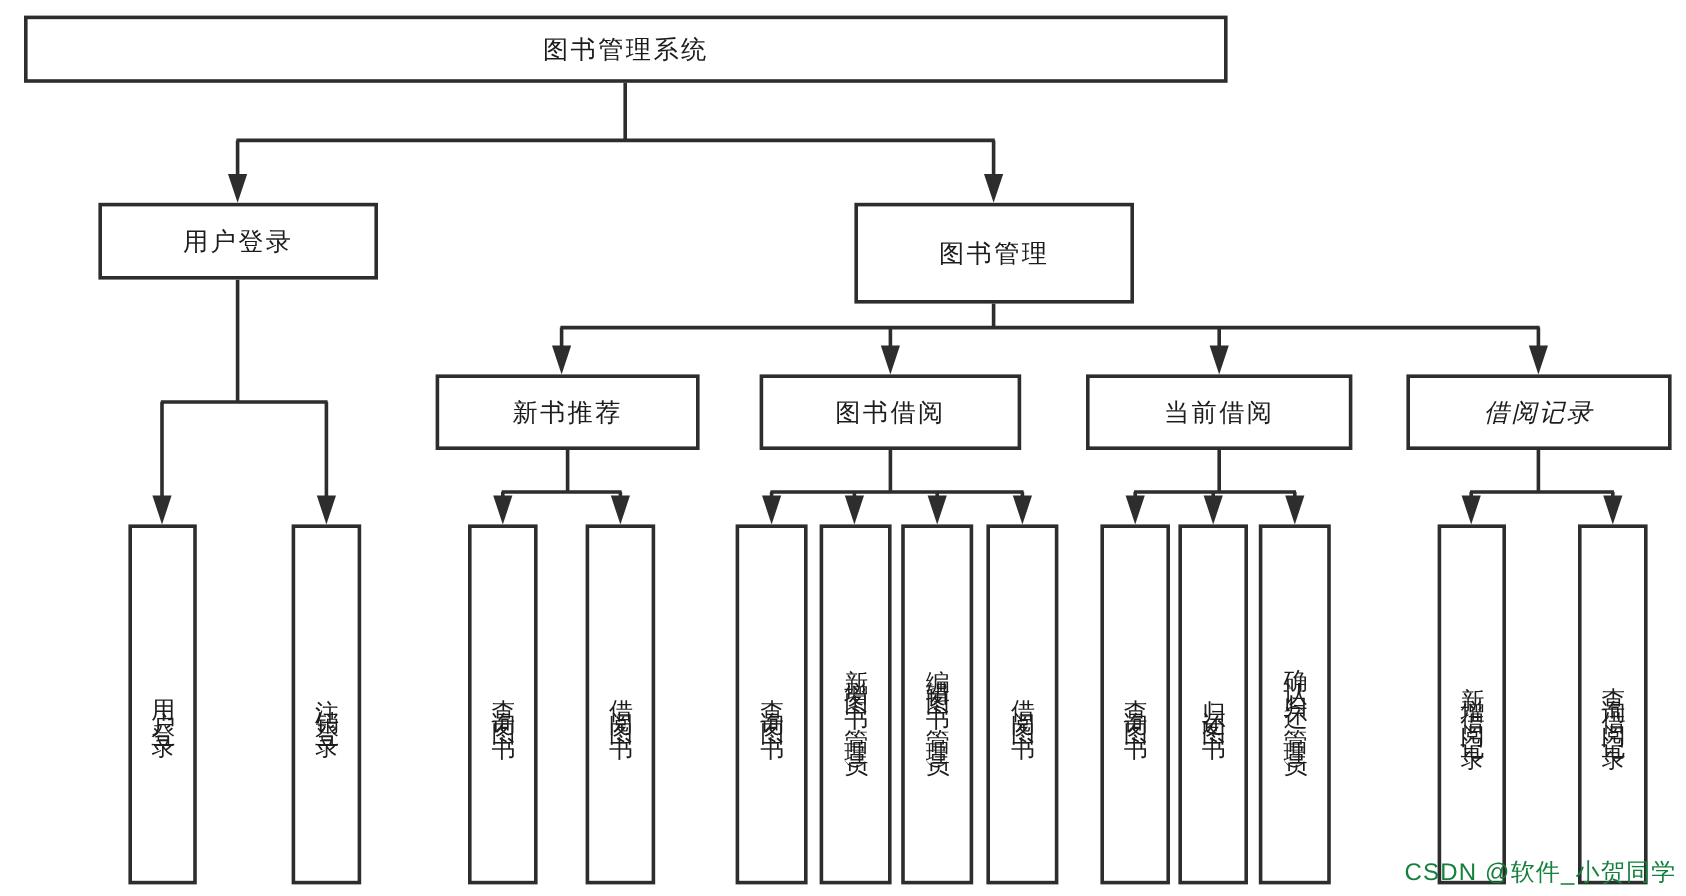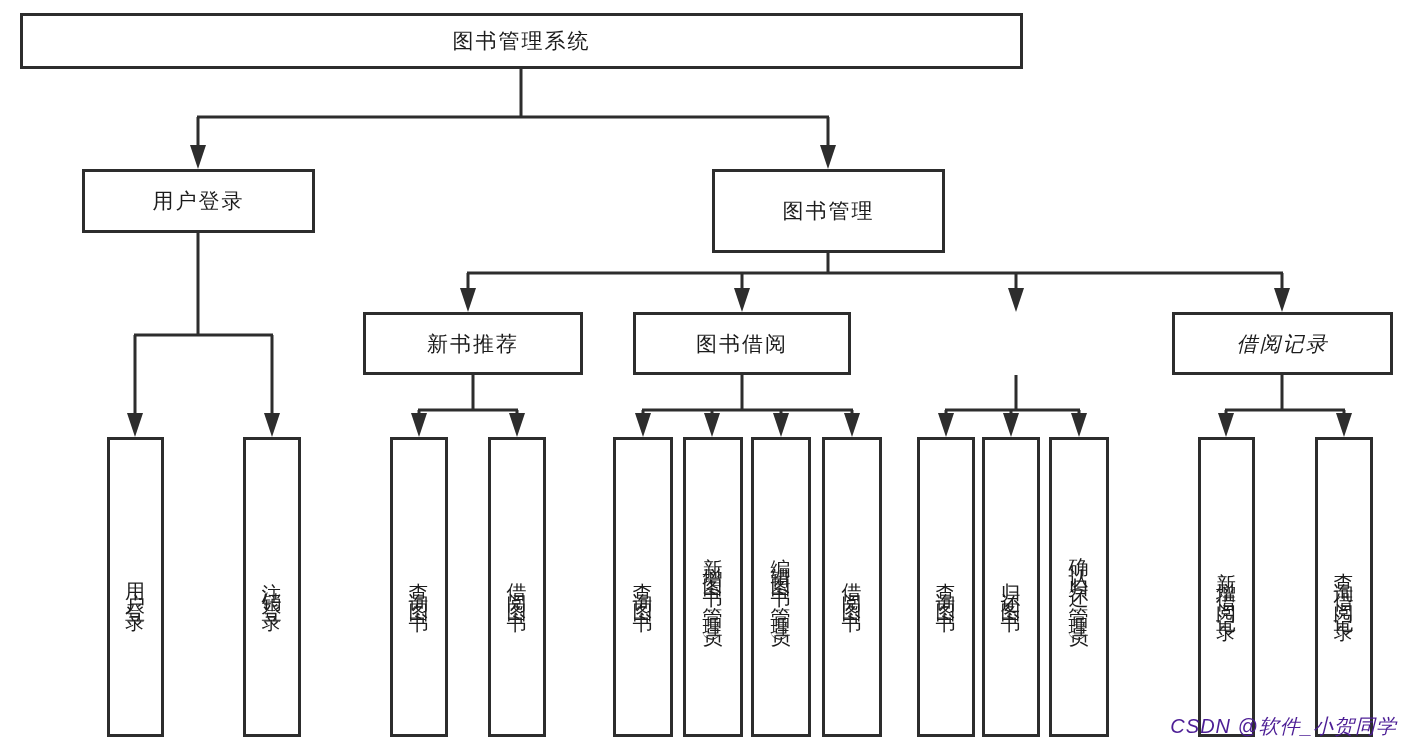--- a/index.html
+++ b/index.html
@@ -27,26 +27,25 @@
   .node.v span{
     writing-mode:vertical-rl;
     text-orientation:mixed;
     font-size:20px;
     letter-spacing:10px;
     line-height:1;
   }
   .watermark{
     position:absolute;
     right:8px;top:713px;
-    color:#4c1d95;
+    color:#15803d;
     font-size:20px;
     letter-spacing:1px;
     white-space:nowrap;
     z-index:5;
-    font-style:italic;
   }
 </style>
 </head>
 <body>
 
 <div class="canvas">
 
   <svg class="connectors" viewBox="0 0 1405 747" xmlns="http://www.w3.org/2000/svg">
     <g stroke="#2d2d2d" stroke-width="3" fill="none">
 
@@ -97,20 +96,23 @@
   <div class="node h" style="left:712px;top:169px;width:233px;height:84px;">
     <span>图书管理</span>
   </div>
 
   <div class="node h" style="left:363px;top:312px;width:220px;height:63px;">
     <span>新书推荐</span>
   </div>
   <div class="node h" style="left:633px;top:312px;width:218px;height:63px;">
     <span>图书借阅</span>
   </div>
+  <div class="node h" style="left:905px;top:312px;width:222px;height:63px;">
+    <span>当前借阅</span>
+  </div>
   <div class="node h" style="left:1172px;top:312px;width:221px;height:63px;font-style:italic;">
     <span>借阅记录</span>
   </div>
 
   <div class="node v" style="left:107px;top:437px;width:57px;height:300px;">
     <span>用户登录</span>
   </div>
   <div class="node v" style="left:243px;top:437px;width:58px;height:300px;">
     <span>注销登录</span>
   </div>

